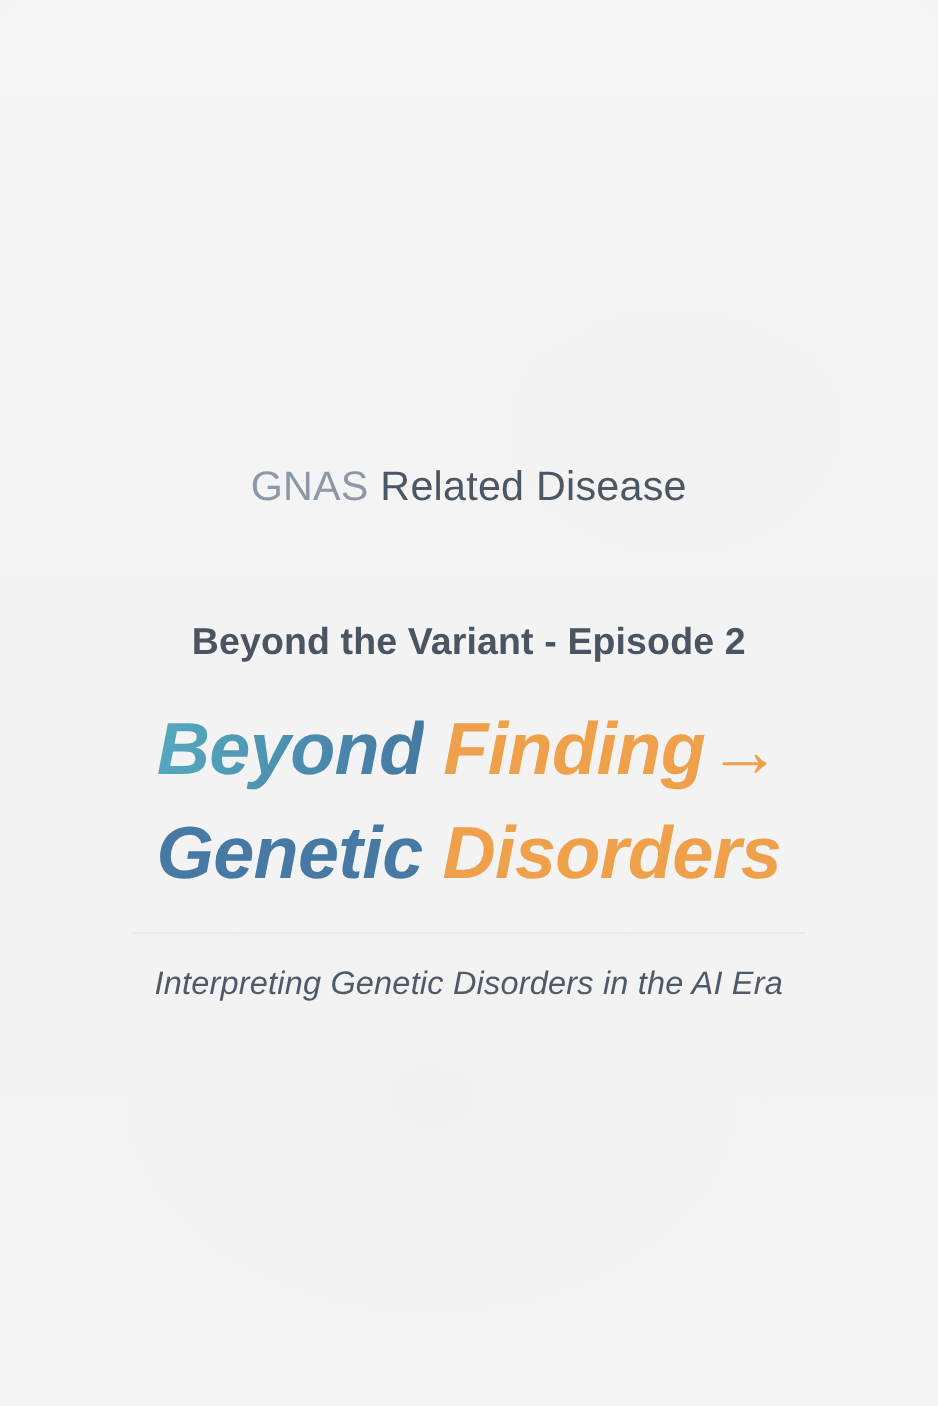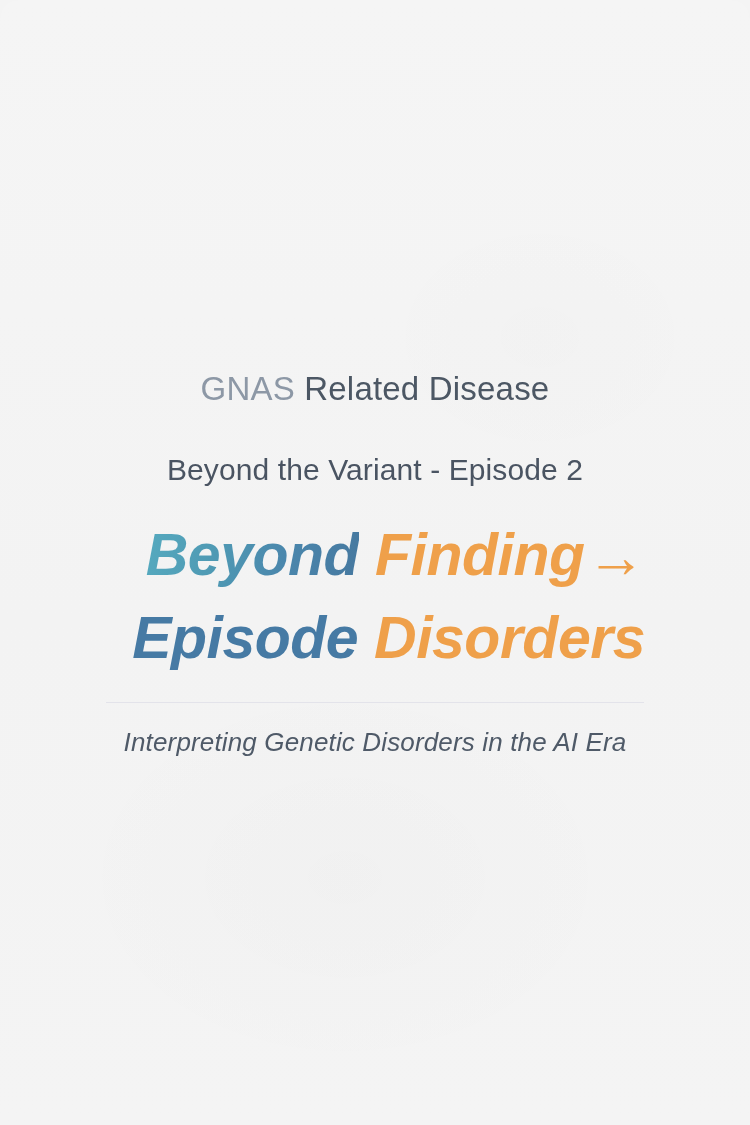--- a/index.html
+++ b/index.html
@@ -52,33 +52,33 @@
     color: #8d98a6;
     font-weight: 400;
   }
   .eyebrow .rest {
     color: #4c5764;
     font-weight: 400;
   }
 
   
   .episode {
-    margin-top: 44px;
+    margin-top: 88px;
     font-size: 30px;
     color: #4a5462;
-    font-weight: 400;
+    font-weight: 700;
     letter-spacing: 0.1px;
     white-space: nowrap;
   }
 
   
   .headline {
     margin-top: 28px;
     width: 540px;
-    text-align: right;
+    text-align: center;
   }
   .hl-line {
     font-size: 59px;
     font-weight: 700;
     font-style: italic;
     line-height: 1.38;
     white-space: nowrap;
     letter-spacing: -0.5px;
   }
   .w-beyond {
@@ -134,21 +134,21 @@
 
     <div class="episode">Beyond the Variant - Episode 2</div>
 
     <div class="headline">
 
       <div class="hl-line">
         <span class="w-beyond">Beyond</span><span> </span><span class="w-accent">Finding</span><span class="arrow-icon">→</span>
       </div>
 
       <div class="hl-line">
-        <span class="w-toward">Episode</span><span> </span><span class="w-accent">Disorders</span>
+        <span class="w-toward">Genetic</span><span> </span><span class="w-accent">Disorders</span>
       </div>
 
     </div>
 
     <div class="divider"></div>
 
     <div class="subtitle">Interpreting Genetic Disorders in the AI Era</div>
 
   </div>
 </div>

